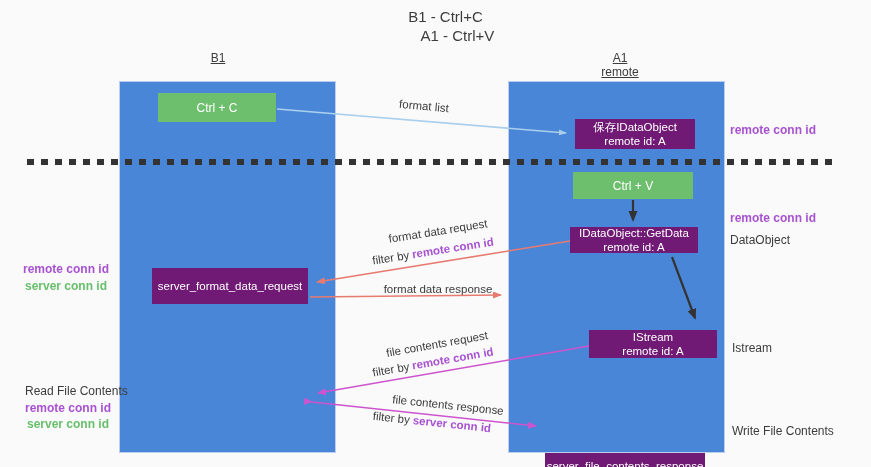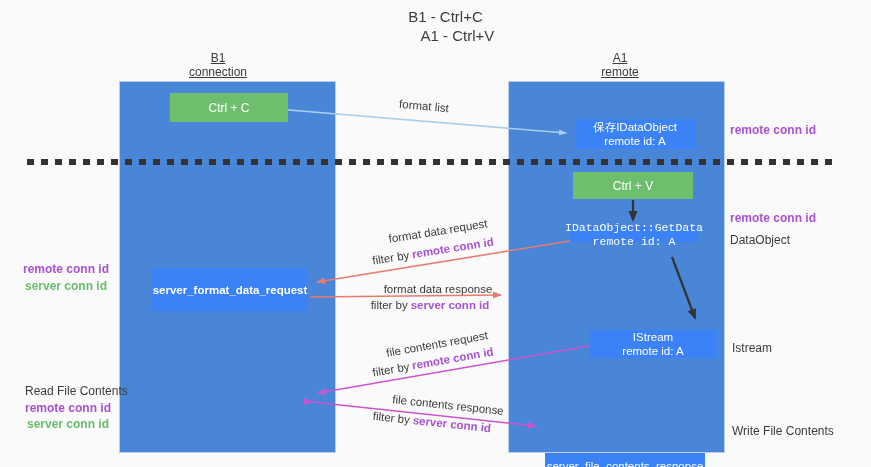--- a/index.html
+++ b/index.html
@@ -10,21 +10,21 @@
   .col-header{position:absolute;width:140px;text-align:center;color:#3c3c3c;font-size:12px;line-height:14px;text-decoration:underline;}
 
   .lane{position:absolute;top:81px;width:217px;height:372px;background:#4a86d8;border:1px solid #bccdee;box-sizing:border-box;}
 
   .dashline{position:absolute;left:27px;top:159px;width:807px;height:6px;
     background:repeating-linear-gradient(90deg,#333 0 7px,transparent 7px 14px);}
 
   .box{position:absolute;display:flex;align-items:center;justify-content:center;
     color:#fff;text-align:center;font-size:11.5px;box-sizing:border-box;}
   .box.green{background:#6dbf6d;}
-  .box.orange{background:#3b82f6;}
+  .box.orange{background:#701a75;}
   .box .l2{display:block;line-height:14px;}
 
   .note{position:absolute;font-size:12px;white-space:nowrap;}
   .dark{color:#3c3c3c;font-weight:400;}
   .purple{color:#a852d1;font-weight:700;}
   .greentxt{color:#67bf6b;font-weight:700;}
   .center{text-align:center;}
 
   .alabel{position:absolute;font-size:11.5px;color:#3c3c3c;white-space:nowrap;text-align:center;}
   .alabel .kw{font-weight:700;}
@@ -35,21 +35,20 @@
 </head>
 <body>
 
 <div class="canvas">
 
   <div class="title-line" style="top:8px;">B1 - Ctrl+C</div>
   <div class="title-line" style="top:27px;margin-left:12px;">A1 - Ctrl+V</div>
 
   <div class="col-header" style="left:148px;top:51px;">
     <div>B1</div>
-    <div>connection</div>
   </div>
   <div class="col-header" style="left:550px;top:51px;">
     <div>A1</div>
     <div>remote</div>
   </div>
 
   <div class="lane" style="left:119px;"></div>
   <div class="lane" style="left:508px;"></div>
 
   <svg class="arrows" width="871" height="467" viewBox="0 0 871 467">
@@ -71,38 +70,38 @@
     <line x1="633" y1="200" x2="633" y2="220" stroke="#333333" stroke-width="2.2" marker-end="url(#mblack)"></line>
     <line x1="672" y1="257" x2="695" y2="318" stroke="#333333" stroke-width="2.2" marker-end="url(#mblack)"></line>
     <line x1="570" y1="241" x2="317" y2="282" stroke="#e87b70" stroke-width="1.6" marker-end="url(#mred)"></line>
     <line x1="310" y1="297" x2="501" y2="295" stroke="#e87b70" stroke-width="1.6" marker-end="url(#mred)"></line>
     <line x1="589" y1="346" x2="318" y2="393" stroke="#cd54ce" stroke-width="1.6" marker-end="url(#mmag)"></line>
     <line x1="312" y1="402" x2="536" y2="426" stroke="#cd54ce" stroke-width="1.6" marker-start="url(#mmag)" marker-end="url(#mmag)"></line>
   </svg>
 
   <div class="dashline"></div>
 
-  <div class="box green" style="left:158px;top:93px;width:118px;height:29px;font-size:12px;margin-left:12px;">Ctrl + C</div>
+  <div class="box green" style="left:158px;top:93px;width:118px;height:29px;font-size:12px;">Ctrl + C</div>
   <div class="box green" style="left:573px;top:172px;width:120px;height:27px;font-size:12px;">Ctrl + V</div>
 
   <div class="box orange" style="left:575px;top:119px;width:120px;height:30px;">
     <span>
       <span class="l2">保存IDataObject</span>
       <span class="l2">remote id: A</span>
     </span>
   </div>
 
-  <div class="box orange" style="left:570px;top:227px;width:128px;height:15px;font-family:Liberation Mono, monospace;">
+  <div class="box orange" style="left:570px;top:227px;width:128px;height:26px;">
     <span>
       <span class="l2">IDataObject::GetData</span>
       <span class="l2">remote id: A</span>
     </span>
   </div>
 
-  <div class="box orange" style="left:152px;top:268px;width:156px;height:43px;font-weight:bold;">server_format_data_request</div>
+  <div class="box orange" style="left:152px;top:268px;width:156px;height:36px;">server_format_data_request</div>
 
 
   <div class="box orange" style="left:589px;top:330px;width:128px;height:28px;">
     <span>
       <span class="l2">IStream</span>
       <span class="l2">remote id: A</span>
     </span>
   </div>
 
 
@@ -121,23 +120,20 @@
   <div class="note greentxt center" style="left:20px;top:417px;width:96px;">server conn id</div>
 
   <div class="alabel" style="left:374px;top:100px;width:100px;transform:rotate(5deg);">format list</div>
 
   <div class="alabel" style="left:363px;top:225px;width:150px;transform:rotate(-9deg);">format data request</div>
   <div class="alabel" style="left:348px;top:245px;width:170px;transform:rotate(-9deg);">
     <span class="pre">filter by</span><span class="kw purple">remote conn id</span>
   </div>
 
   <div class="alabel" style="left:363px;top:283px;width:150px;">format data response</div>
-  <div class="alabel" style="left:345px;top:299px;width:170px;">
-    <span class="pre">filter by</span><span class="kw purple">server conn id</span>
-  </div>
 
   <div class="alabel" style="left:362px;top:338px;width:150px;transform:rotate(-10deg);">file contents request</div>
   <div class="alabel" style="left:348px;top:356px;width:170px;transform:rotate(-10deg);">
     <span class="pre">filter by</span><span class="kw purple">remote conn id</span>
   </div>
 
   <div class="alabel" style="left:373px;top:399px;width:150px;transform:rotate(6deg);">file contents response</div>
   <div class="alabel" style="left:347px;top:416px;width:170px;transform:rotate(6deg);">
     <span class="pre">filter by</span><span class="kw purple">server conn id</span>
   </div>

